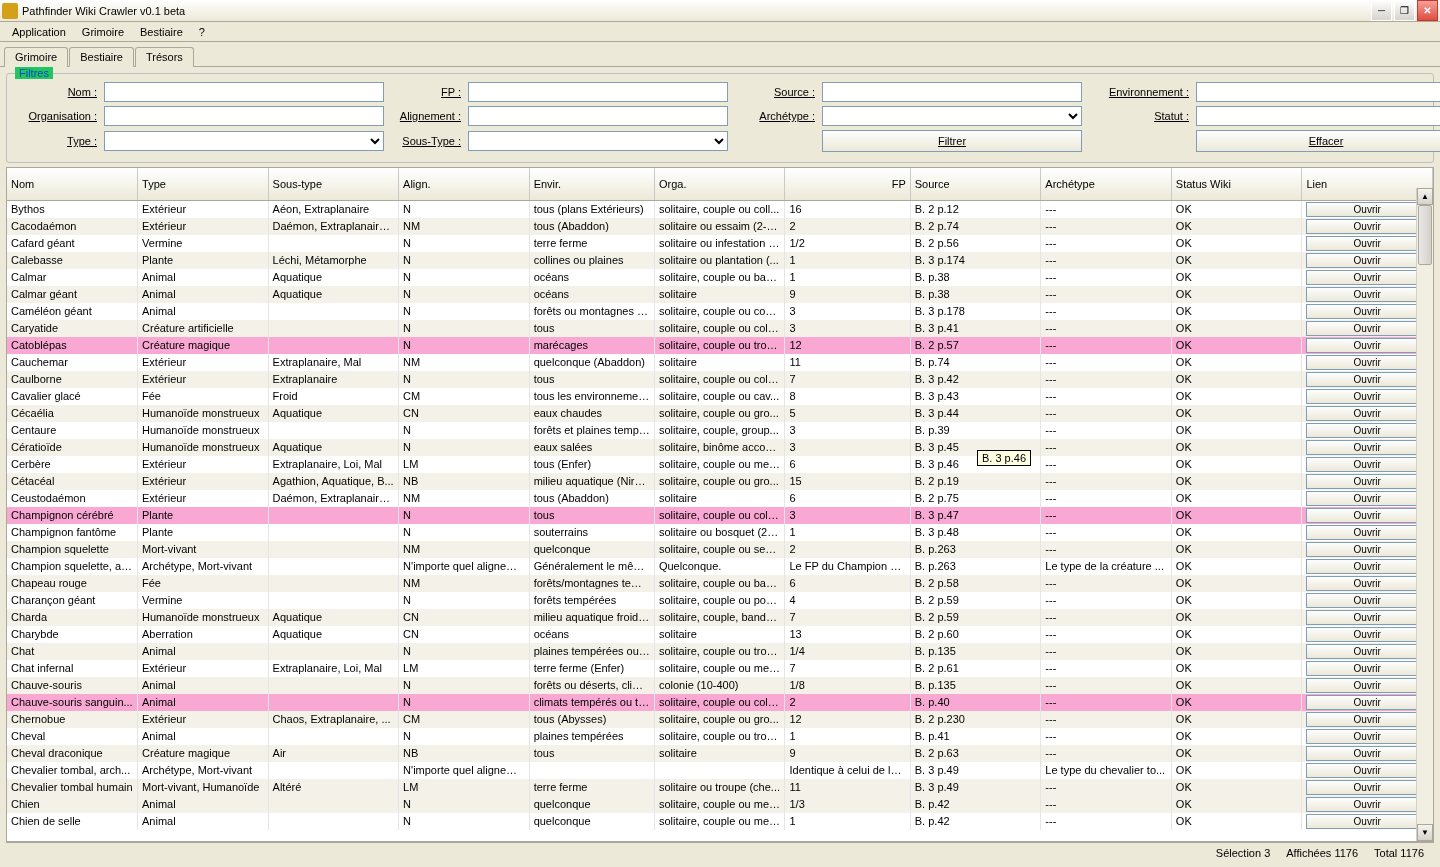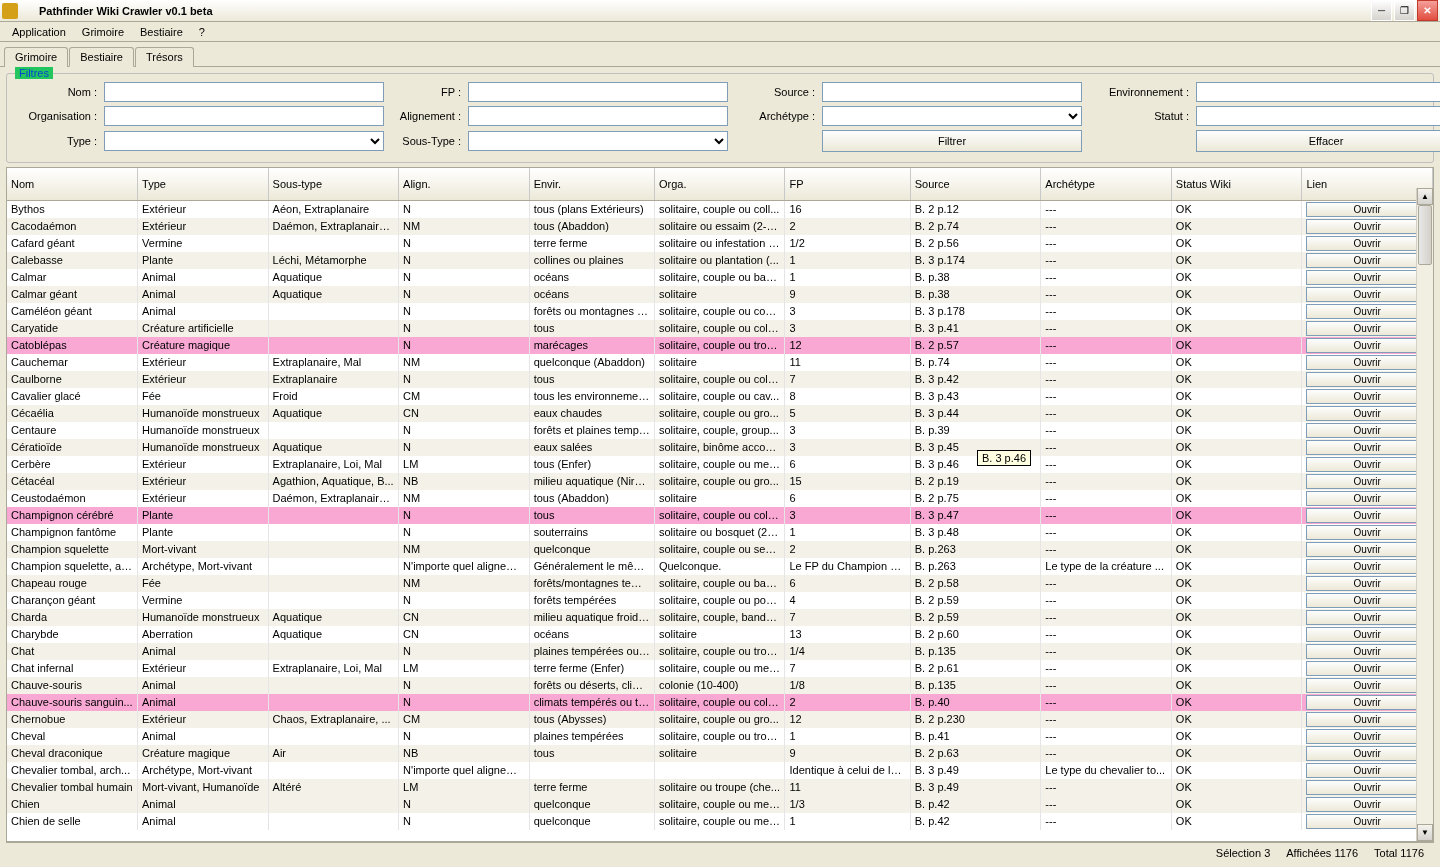--- a/index.html
+++ b/index.html
@@ -1,31 +1,31 @@
 <!DOCTYPE html>
 <html><head>
 <meta charset="utf-8">
 <style>
 * { box-sizing: border-box; margin: 0; padding: 0; }
 body { font-family: Tahoma, Arial, sans-serif; font-size: 11px; background: #ece9d8; overflow: hidden; color: #000; }
 .titlebar { background: linear-gradient(to bottom, #fff 0%, #ece9d8 100%); height: 22px; display: flex; align-items: center; padding: 0 2px; border-bottom: 1px solid #aca899; }
 .titlebar-icon { width: 16px; height: 16px; margin-right: 4px; background: #d4a017; border-radius: 2px; }
-.titlebar-text { font-weight: bold; flex: 1; margin-left: 17px; }
+.titlebar-text { font-weight: normal; flex: 1; }
 .titlebar-btns { display: flex; gap: 2px; }
 .titlebar-btn { width: 21px; height: 21px; display: flex; align-items: center; justify-content: center; font-size: 10px; border: 1px solid #fff; background: linear-gradient(to bottom, #fdfdfd, #d6d3ce); cursor: pointer; }
 .titlebar-btn.close { background: linear-gradient(to bottom, #f5a09a, #e14d3f); color: #fff; font-weight: bold; border-color: #c0392b; }
 .menubar { background: #ece9d8; height: 20px; display: flex; align-items: center; padding: 0 4px; border-bottom: 1px solid #aca899; gap: 0; }
 .menubar-item { padding: 2px 8px; cursor: pointer; }
 .tabbar { background: #ece9d8; padding: 4px 4px 0 4px; display: flex; gap: 0; border-bottom: 1px solid #aca899; }
 .tab { padding: 3px 10px; background: #ece9d8; border: 1px solid #aca899; border-bottom: none; border-radius: 3px 3px 0 0; cursor: pointer; margin-right: 1px; position: relative; top: 1px; }
 .tab.active { background: #ece9d8; border-bottom: 1px solid #ece9d8; z-index: 1; }
 .content { padding: 6px; height: calc(100vh - 66px); display: flex; flex-direction: column; }
 .filters-box { border: 1px solid #bfbfbf; border-radius: 3px; padding: 8px 10px 10px 10px; margin-bottom: 4px; position: relative; background: #ece9d8; }
 .filters-title { position: absolute; top: -7px; left: 8px; background: #22c55e; padding: 0 4px; color: #0046d5; font-size: 11px; }
-.filters-grid { display: grid; grid-template-columns: 80px 280px 70px 260px 80px 260px 100px 260px; gap: 4px 7px; align-items: center; }
+.filters-grid { display: grid; grid-template-columns: 80px 280px 70px 260px 80px 260px 100px 260px; gap: 4px 7px; align-items: center; text-decoration: underline; }
 .filters-grid label { text-align: right; }
 .filters-grid input, .filters-grid select { width: 100%; height: 20px; border: 1px solid #7f9db9; background: #fff; font-size: 11px; padding: 0 2px; }
 .btn { height: 22px; border: 1px solid #7f9db9; background: linear-gradient(to bottom, #fdfdfd, #ece9d8); cursor: pointer; font-size: 11px; }
 .table-container { flex: 1; overflow: auto; border: 1px solid #aca899; background: #fff; position: relative; }
 table { border-collapse: collapse; width: 100%; table-layout: fixed; }
 th { background: linear-gradient(to bottom, #fff, #ece9d8); border-right: 1px solid #c9c9c9; border-bottom: 1px solid #aca899; padding: 2px 4px; text-align: left; font-weight: normal; height: 32px; position: sticky; top: 0; }
 td { border-right: 1px solid #e5e5e5; padding: 1px 4px; height: 15px; white-space: nowrap; overflow: hidden; text-overflow: ellipsis; }
 tbody tr { height: 15px; }
 tbody tr.even { background: #fff; }
 tbody tr.odd { background: #f4f2e8; }
@@ -101,21 +101,21 @@
   <div class="table-container" style="position:relative;">
     <table>
       <thead>
           <tr id="thead-row">
             <th style="width: 125px;">Nom</th>
             <th style="width: 125px;">Type</th>
             <th style="width: 125px;">Sous-type</th>
             <th style="width: 125px;">Align.</th>
             <th style="width: 120px;">Envir.</th>
             <th style="width: 125px;">Orga.</th>
-            <th style="width: 120px;">FP</th>
+            <th style="width: 120px; text-align: right;">FP</th>
             <th style="width: 125px;">Source</th>
             <th style="width: 125px;">Archétype</th>
             <th style="width: 125px;">Status Wiki</th>
             <th style="width: 125px;">Lien</th>
           </tr>
         </thead>
       <tbody id="tbody">
           <tr class="even">
             <td>Bythos</td>
             <td>Extérieur</td>

